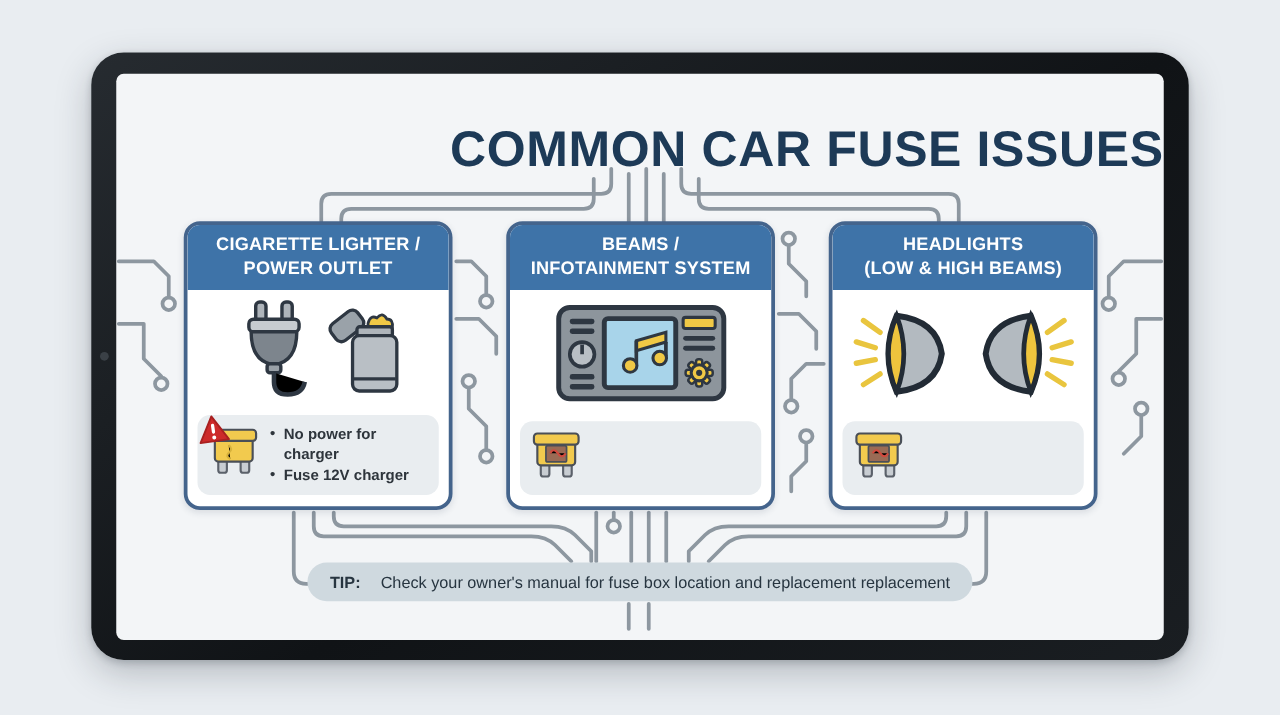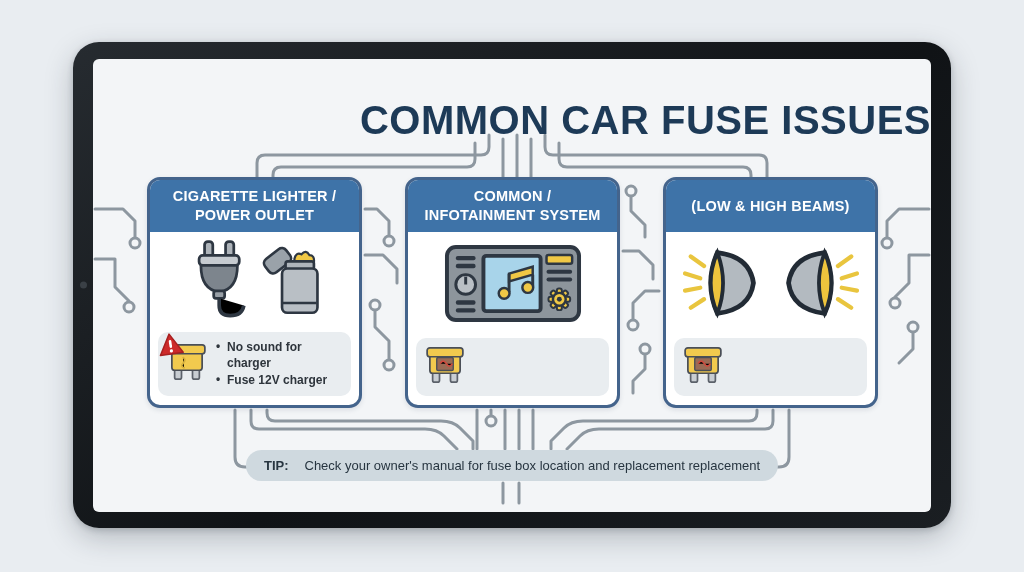--- a/index.html
+++ b/index.html
@@ -167,29 +167,29 @@
               <rect x="6" y="4" width="52" height="13" rx="4" fill="#f2ca4e" stroke="#4a4f57" stroke-width="2.5"></rect>
               <path d="M26 22 q6 4 0 9 q-4 4 2 7" stroke="#d8b23c" stroke-width="2.5"></path>
             </svg>
             <svg class="warning-badge" width="27" height="25" viewBox="0 0 27 25">
               <path d="M13.5 2 L25 22 H2 Z" fill="#cd2a2a" stroke="#a82020" stroke-width="1.5" stroke-linejoin="round"></path>
               <rect x="12.2" y="8" width="2.6" height="8" rx="1.3" fill="#ffffff"></rect>
               <circle cx="13.5" cy="19" r="1.6" fill="#ffffff"></circle>
             </svg>
           </span>
           <ul class="bullets">
-            <li>No sound for charger</li>
+            <li>No power for charger</li>
             <li>Fuse 12V charger</li>
           </ul>
         </div>
       </div>
 
       <div class="card">
         <div class="card-header">
-          <span>COMMON /</span>
+          <span>BEAMS /</span>
           <span>INFOTAINMENT SYSTEM</span>
         </div>
         <div class="card-icons">
           <svg width="138" height="79" viewBox="0 0 140 80">
             <rect x="3" y="3" width="134" height="74" rx="9" fill="#8d959c" stroke="#2e3742" stroke-width="4"></rect>
             <rect x="12" y="12" width="20" height="4.5" rx="2" fill="#2e3742"></rect>
             <rect x="12" y="20" width="20" height="4.5" rx="2" fill="#2e3742"></rect>
             <circle cx="22" cy="41" r="10" fill="#b9bfc5" stroke="#2e3742" stroke-width="3"></circle>
             <path d="M22 41 V33" stroke="#2e3742" stroke-width="3"></path>
             <rect x="12" y="57" width="20" height="4.5" rx="2" fill="#2e3742"></rect>
@@ -223,20 +223,21 @@
               <rect x="20" y="18" width="24" height="19" rx="2" fill="#9a6b55" stroke="#4a4f57" stroke-width="2"></rect>
               <path d="M25 27 q4 -7 9 0 q4 7 9 0" stroke="#d04a3e" stroke-width="2.5"></path>
               <rect x="6" y="4" width="52" height="13" rx="4" fill="#f2ca4e" stroke="#4a4f57" stroke-width="2.5"></rect>
             </svg>
           </span>
         </div>
       </div>
 
       <div class="card">
         <div class="card-header">
+          <span>HEADLIGHTS</span>
           <span>(LOW &amp; HIGH BEAMS)</span>
         </div>
         <div class="card-icons">
           <svg width="88" height="76" viewBox="0 0 90 80">
             <g stroke="#e9c53e" stroke-width="4.5" stroke-linecap="round">
               <path d="M10 12 L24 22"></path>
                 <path d="M4 30 L20 35"></path>
                 <path d="M4 48 L20 45"></path>
                 <path d="M10 66 L24 57"></path>
             </g>

